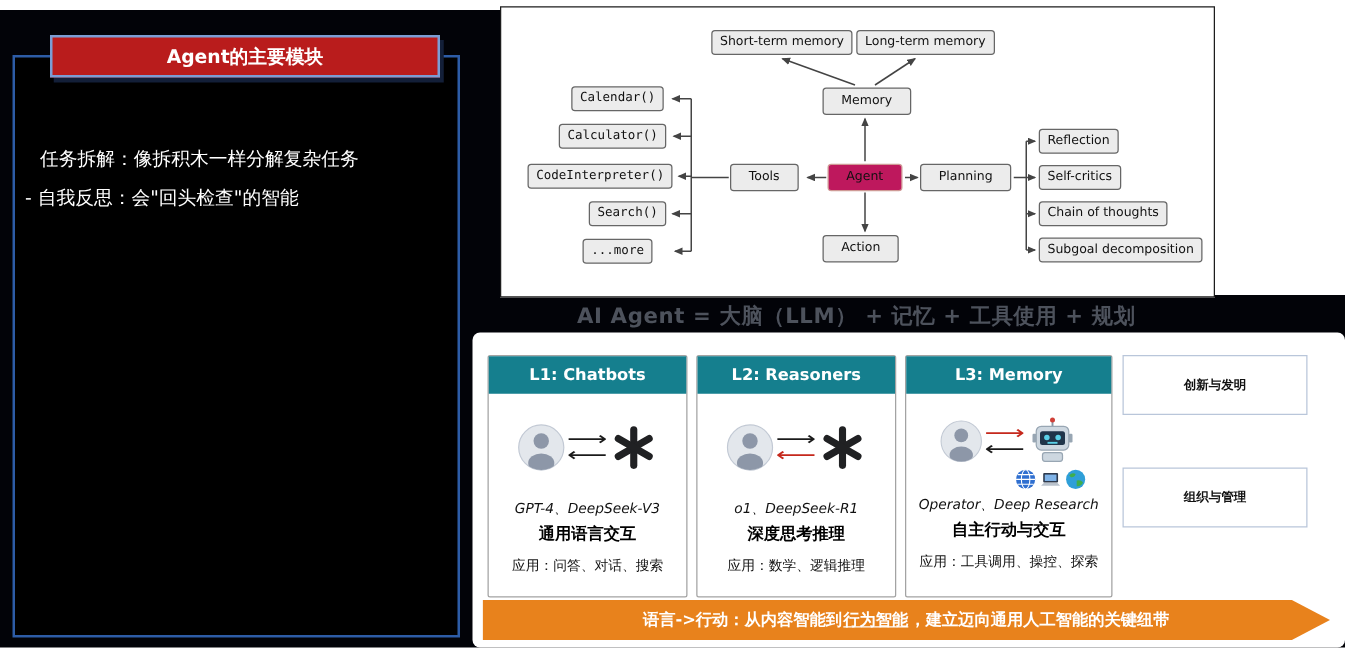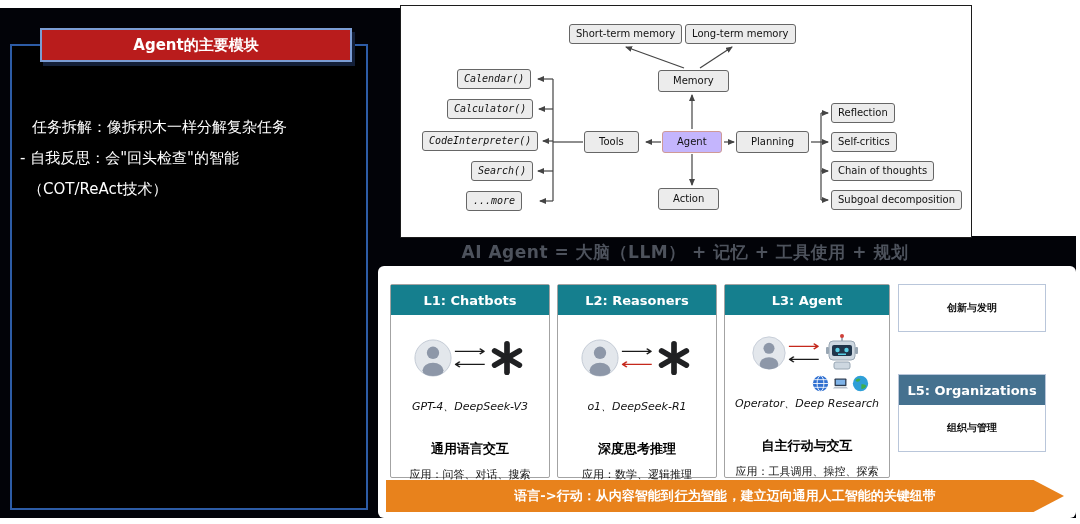--- a/index.html
+++ b/index.html
@@ -15,43 +15,43 @@
            color:#fff;font-size:15px;font-weight:bold;}
   .ltext{position:absolute;left:20px;top:112px;width:336px;color:#fff;font-size:15px;line-height:2.05;z-index:3;}
   .ltext .l1{padding-left:12px;}
   .ltext .l3{padding-left:8px;}
 
   
   .diagram{position:absolute;left:400px;top:5px;width:570px;height:231px;background:#fff;border:1px solid #1c1c1c;z-index:2;}
   .wires{position:absolute;left:0;top:0;z-index:1;}
   .nd{position:absolute;background:#ececec;border:1px solid #666;border-radius:3px;font-size:10px;color:#111;
       padding:4px 6px;white-space:nowrap;z-index:2;line-height:1;}
-  .mono{font-family:"DejaVu Sans Mono","Liberation Mono",monospace;font-style:italic;}
+  .mono{font-family:"DejaVu Sans Mono","Liberation Mono",monospace;}
   .big{padding:5px 14px;}
-  .agent{background:#c4b5fd;border-color:#cf9a96;}
+  .agent{background:#be185d;border-color:#cf9a96;}
 
   .caption{position:absolute;left:400px;top:241px;width:570px;text-align:center;font-size:17px;font-weight:bold;
            color:#4d525c;z-index:3;letter-spacing:.5px;}
 
   
   .bpanel{position:absolute;left:378px;top:266px;width:698px;height:252px;background:#fff;border-radius:6px;z-index:2;}
   .card{position:absolute;top:18px;height:192px;border:1px solid #a3a3a3;border-radius:2px;background:#fff;}
   .c1{left:12px;width:158px;}
   .c2{left:179px;width:158px;}
   .c3{left:346px;width:164px;}
   .chead{height:30px;display:flex;align-items:center;justify-content:center;background:#157f8e;color:#fff;
          font-size:13px;font-weight:bold;}
   .cbody{display:flex;flex-direction:column;align-items:center;padding-top:14px;}
   .irow{display:flex;align-items:center;gap:7px;height:58px;}
   .dual{display:flex;flex-direction:column;gap:2px;align-items:center;}
   .ar{font-size:15px;line-height:11px;display:inline-block;transform:scaleX(1.5);}
   .mini{display:flex;gap:3px;margin-top:-2px;margin-left:66px;}
   .models{margin-top:12px;font-size:11px;font-style:italic;color:#111;white-space:nowrap;}
   .c3 .models{margin-top:4px;}
-  .capa{margin-top:26px;font-size:13px;font-weight:bold;color:#000;}
+  .capa{margin-top:4px;font-size:13px;font-weight:bold;color:#000;}
   .apps{margin-top:9px;font-size:11px;color:#111;white-space:nowrap;}
   .sidebox{position:absolute;left:520px;width:146px;border:1px solid #b9c6da;background:#fff;}
   .sb1{top:18px;}
   .sb2{top:108px;}
   .shead{height:30px;display:flex;align-items:center;justify-content:center;background:#45718f;color:#fff;
          font-size:13px;font-weight:bold;}
   .sbody{height:46px;display:flex;align-items:center;justify-content:center;font-size:10px;color:#111;font-weight:bold;}
   .banner{position:absolute;left:8px;top:214px;width:678px;height:32px;background:#e8821c;
           clip-path:polygon(0 0,95.5% 0,100% 50%,95.5% 100%,0 100%);
           display:flex;align-items:center;justify-content:center;color:#fff;font-size:13px;font-weight:bold;}
@@ -64,21 +64,20 @@
   <div class="bgL"></div>
   <div class="bgR"></div>
 
   <div class="lpanel"></div>
   <div class="lheader">
     <span>Agent的主要模块</span>
   </div>
   <div class="ltext">
     <div class="l1">任务拆解：像拆积木一样分解复杂任务</div>
     <div class="l2">- 自我反思：会"回头检查"的智能</div>
-    <div class="l3">（COT/ReAct技术）</div>
   </div>
 
   <div class="diagram">
     <svg class="wires" width="570" height="231" viewBox="0 0 570 231">
       <defs>
         <marker id="arw" markerWidth="8" markerHeight="8" refX="6" refY="3" orient="auto" markerUnits="userSpaceOnUse">
           <path d="M0,0L7,3L0,6Z" fill="#444"></path>
         </marker>
       </defs>
       <g stroke="#444" stroke-width="1.2" fill="none">
@@ -187,21 +186,21 @@
             </g>
           </svg>
         </div>
         <div class="models">o1、DeepSeek-R1</div>
         <div class="capa">深度思考推理</div>
         <div class="apps">应用：数学、逻辑推理</div>
       </div>
     </div>
 
     <div class="card c3">
-      <div class="chead">L3: Agent</div>
+      <div class="chead">L3: Memory</div>
       <div class="cbody">
         <div class="irow" style="height:48px;">
           <svg width="34" height="34" viewBox="0 0 40 40">
             <defs>
                 <clipPath id="pc3">
                   <circle cx="20" cy="20" r="19"></circle>
                 </clipPath>
               </defs>
             <circle cx="20" cy="20" r="19" fill="#e3e7ec" stroke="#c2c9d4"></circle>
             <g clip-path="url(#pc3)">
@@ -250,21 +249,20 @@
         <div class="models">Operator、Deep Research</div>
         <div class="capa">自主行动与交互</div>
         <div class="apps">应用：工具调用、操控、探索</div>
       </div>
     </div>
 
     <div class="sidebox sb1">
       <div class="sbody">创新与发明</div>
     </div>
     <div class="sidebox sb2">
-      <div class="shead">L5: Organizations</div>
       <div class="sbody">组织与管理</div>
     </div>
 
     <div class="banner">
       <span>语言-&gt;行动：从内容智能到</span>
       <span class="hl">行为智能</span>
       <span>，建立迈向通用人工智能的关键纽带</span>
     </div>
   </div>
 </div>

